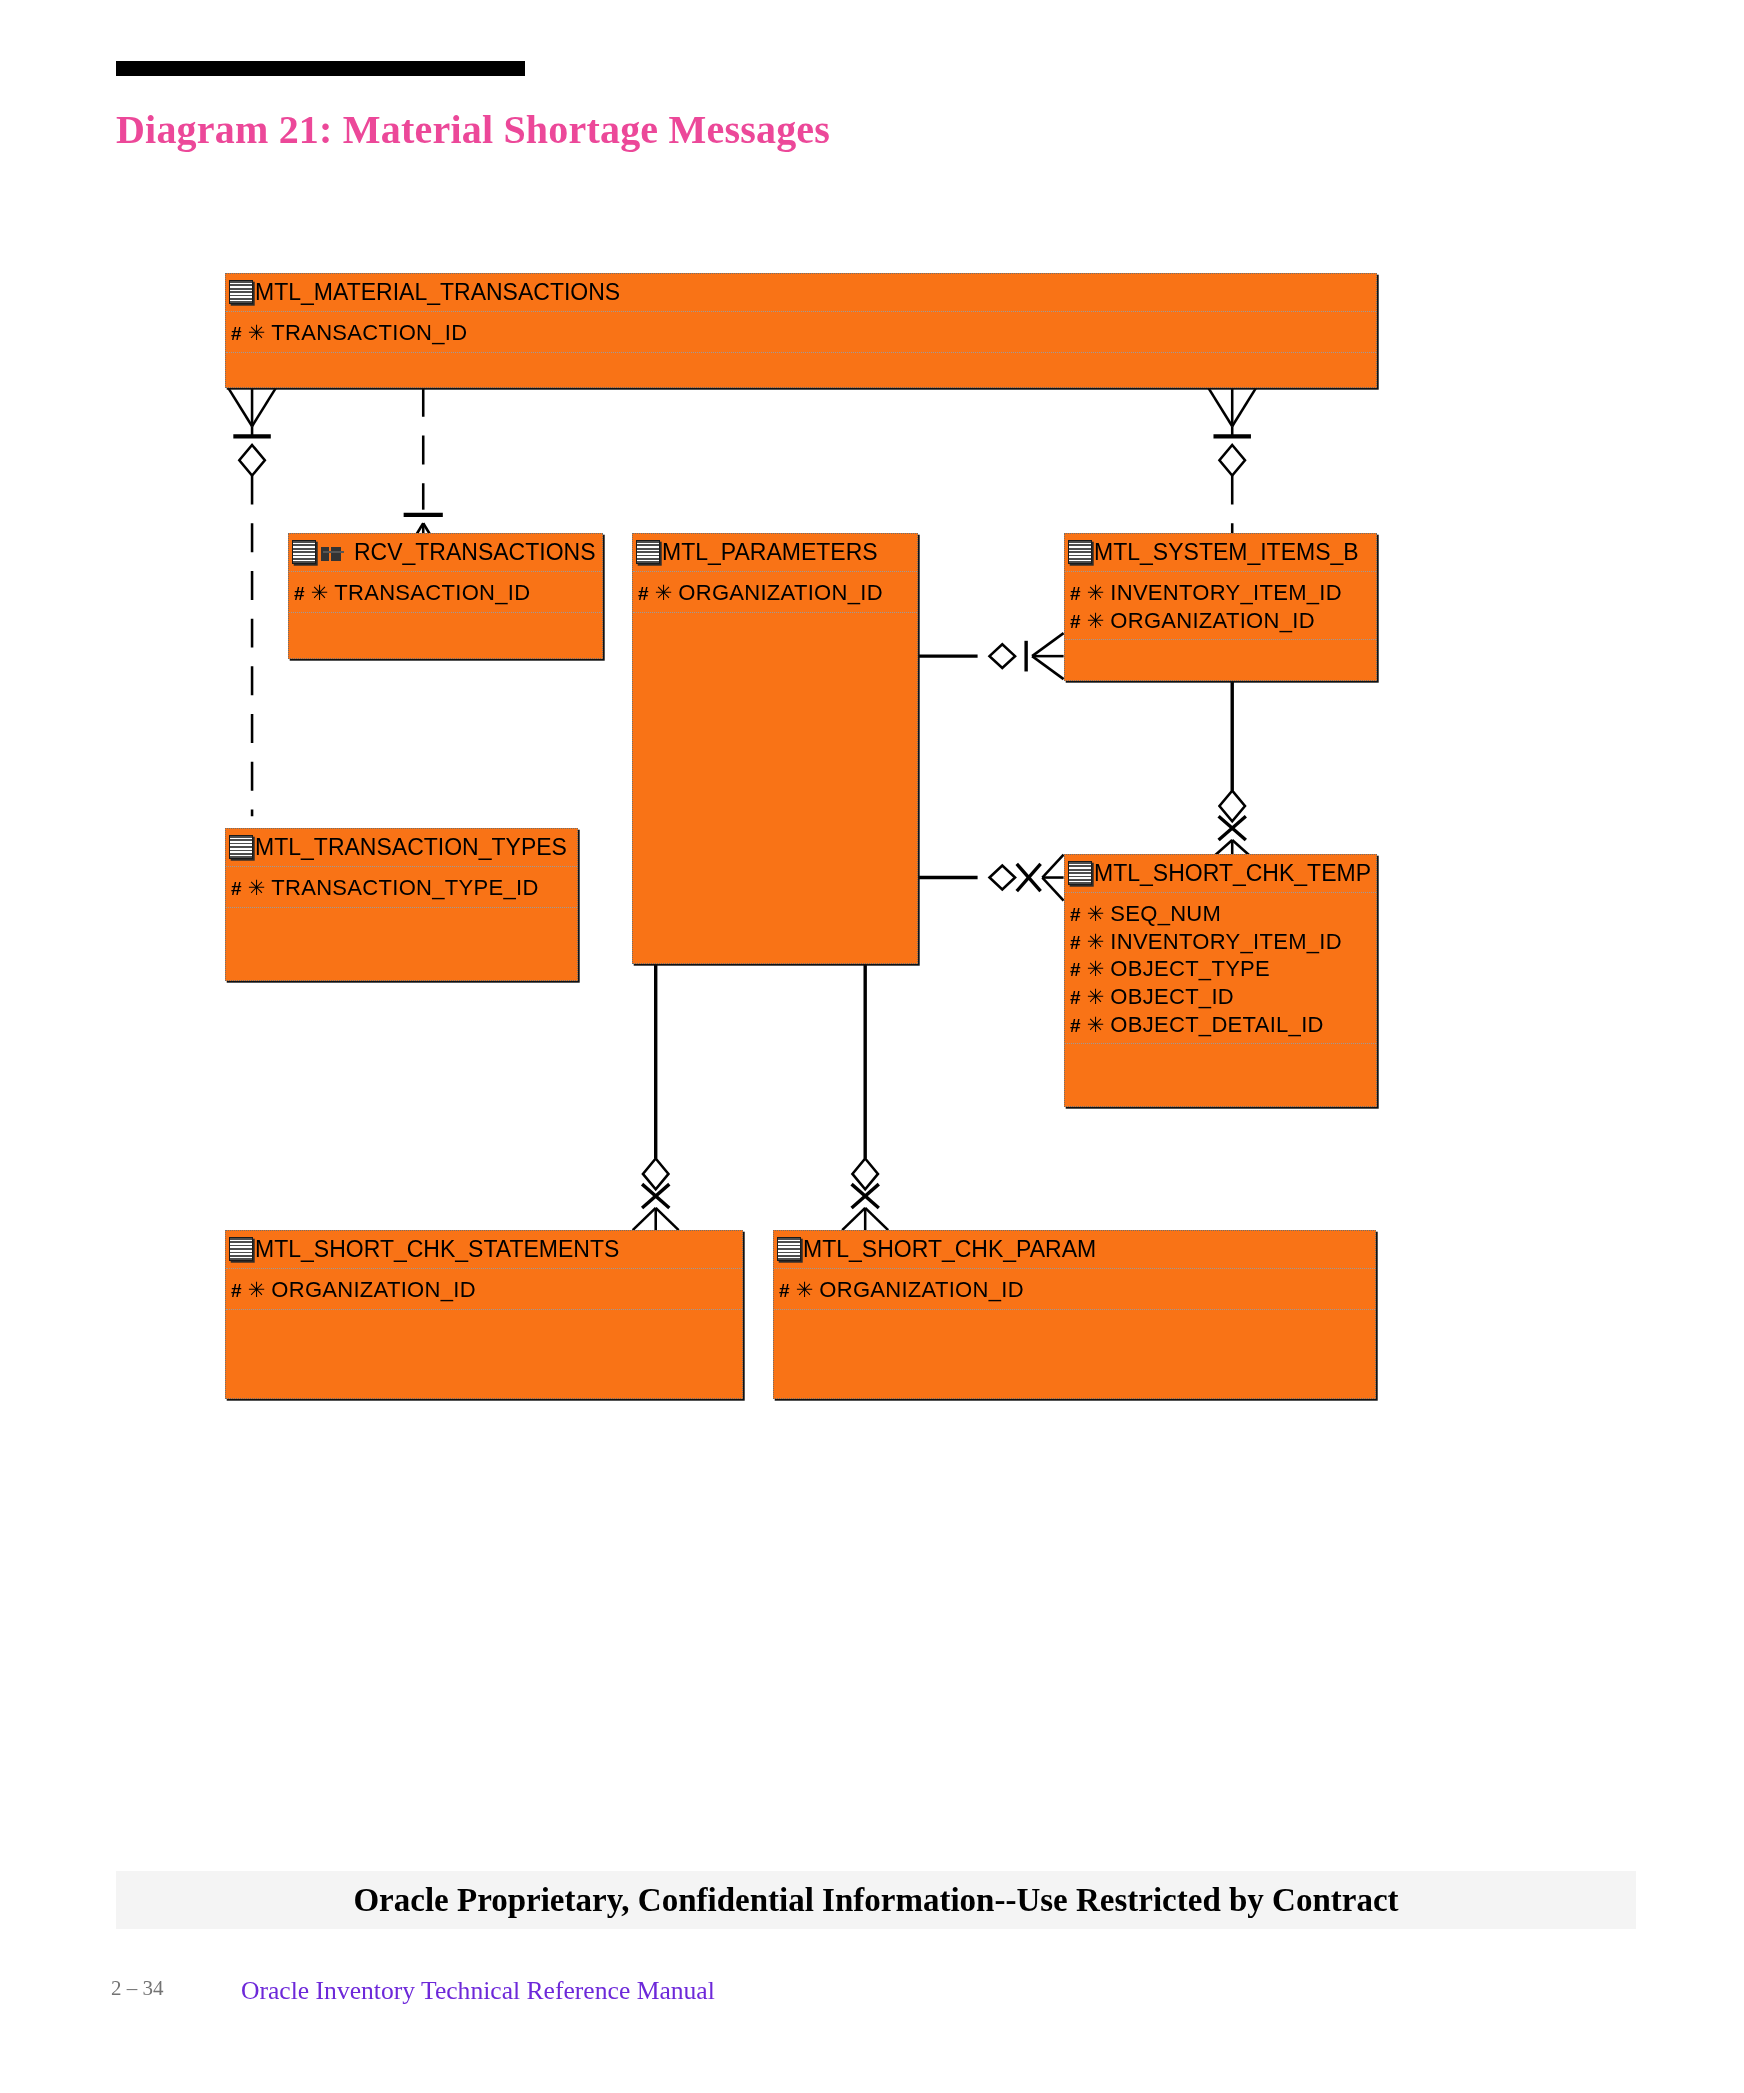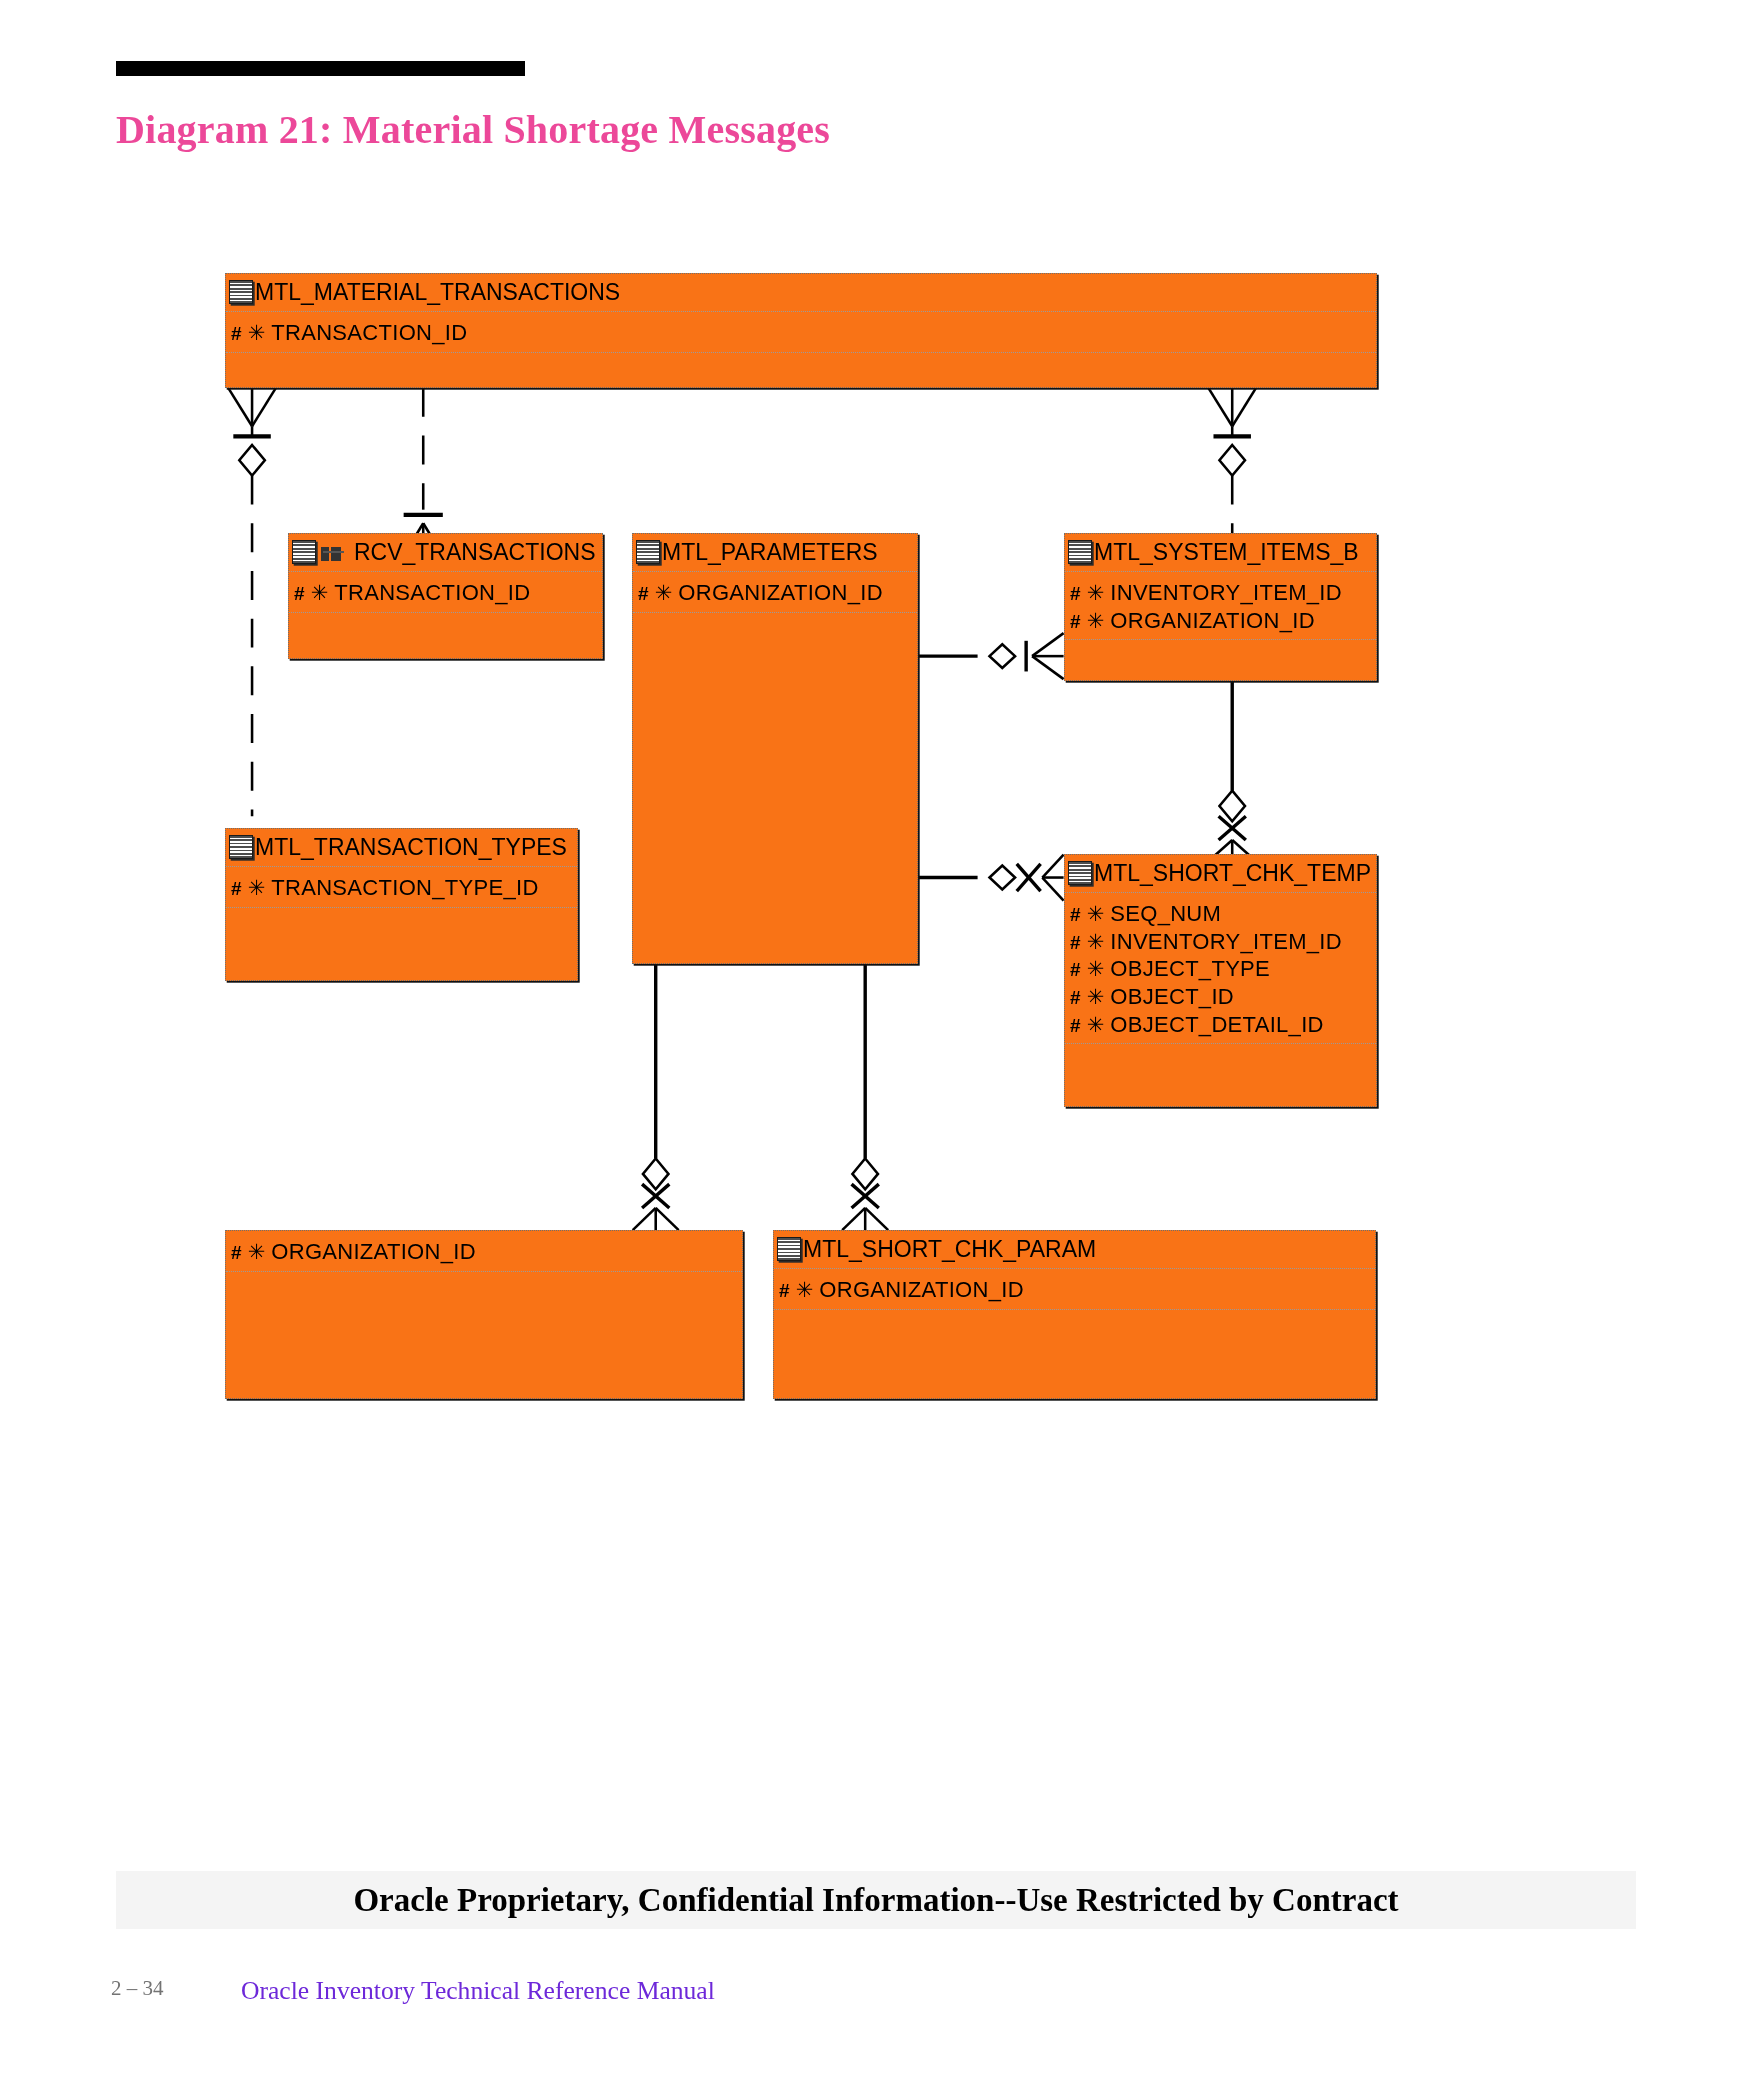--- a/index.html
+++ b/index.html
@@ -293,20 +293,24 @@
       </div>
       <div class="attr">
         <span class="pk">#</span>
         <span class="mand">✳</span>
         <span class="aname">OBJECT_DETAIL_ID</span>
       </div>
     </div>
   </div>
 
   <div class="entity" style="left:225px;top:1230px;width:518px;height:169px;">
+    <div class="ent-title">
+      <span class="tbl-icon"></span>
+      <span class="tname">MTL_SHORT_CHK_STATEMENTS</span>
+    </div>
     <div class="attrs">
       <div class="attr">
         <span class="pk">#</span>
         <span class="mand">✳</span>
         <span class="aname">ORGANIZATION_ID</span>
       </div>
     </div>
   </div>
 
   <div class="entity" style="left:773px;top:1230px;width:603px;height:169px;">

